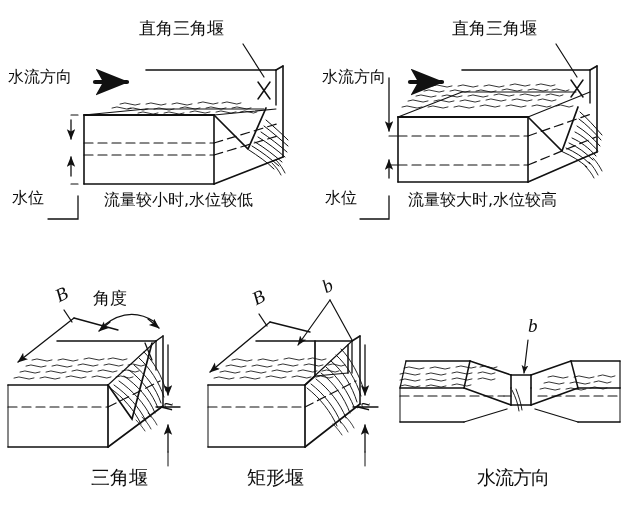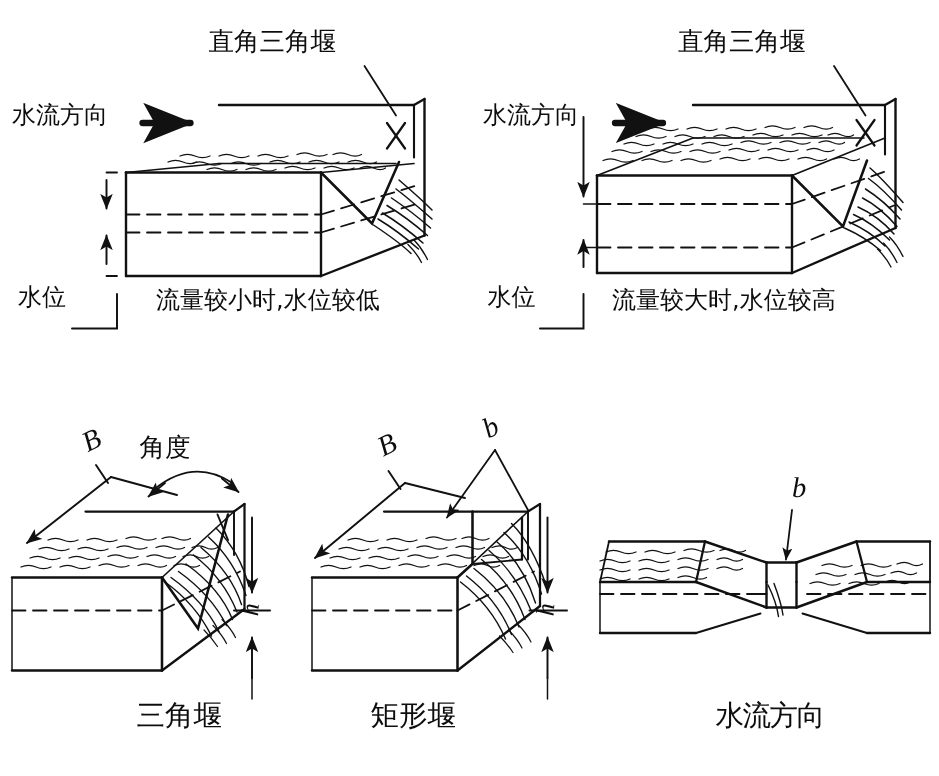--- a/index.html
+++ b/index.html
@@ -436,21 +436,21 @@
   <div class="lbl cjk" style="left:452px; top:20px; font-size:17px;">直角三角堰</div>
 
   <div class="lbl cjk" style="left:322px; top:69px; font-size:16px;">水流方向</div>
 
   <div class="lbl cjk" style="left:325px; top:190px; font-size:16px;">水位</div>
 
   <div class="lbl cjk" style="left:408px; top:192px; font-size:16px;">流量较大时,水位较高</div>
 
   <div class="lbl ital" style="left:52px; top:288px; font-size:19px; transform:rotate(-26deg); transform-origin:left top;">B</div>
 
-  <div class="lbl cjk" style="left:93px; top:291px; font-size:17px;">角度</div>
+  <div class="lbl cjk" style="left:93px; top:291px; font-size:17px;font-family:Liberation Mono, monospace;">角度</div>
 
   <div class="lbl ital" style="left:158px; top:410px; font-size:17px; transform:rotate(-86deg); transform-origin:left top;">h</div>
 
   <div class="lbl cjk" style="left:47px; top:468px; font-size:19px;margin-left:44px;">三角堰</div>
 
   <div class="lbl ital" style="left:249px; top:291px; font-size:19px; transform:rotate(-26deg); transform-origin:left top;">B</div>
 
   <div class="lbl ital" style="left:319px; top:279px; font-size:19px; transform:rotate(-26deg); transform-origin:left top;">b</div>
 
   <div class="lbl ital" style="left:355px; top:410px; font-size:17px; transform:rotate(-86deg); transform-origin:left top;">h</div>

